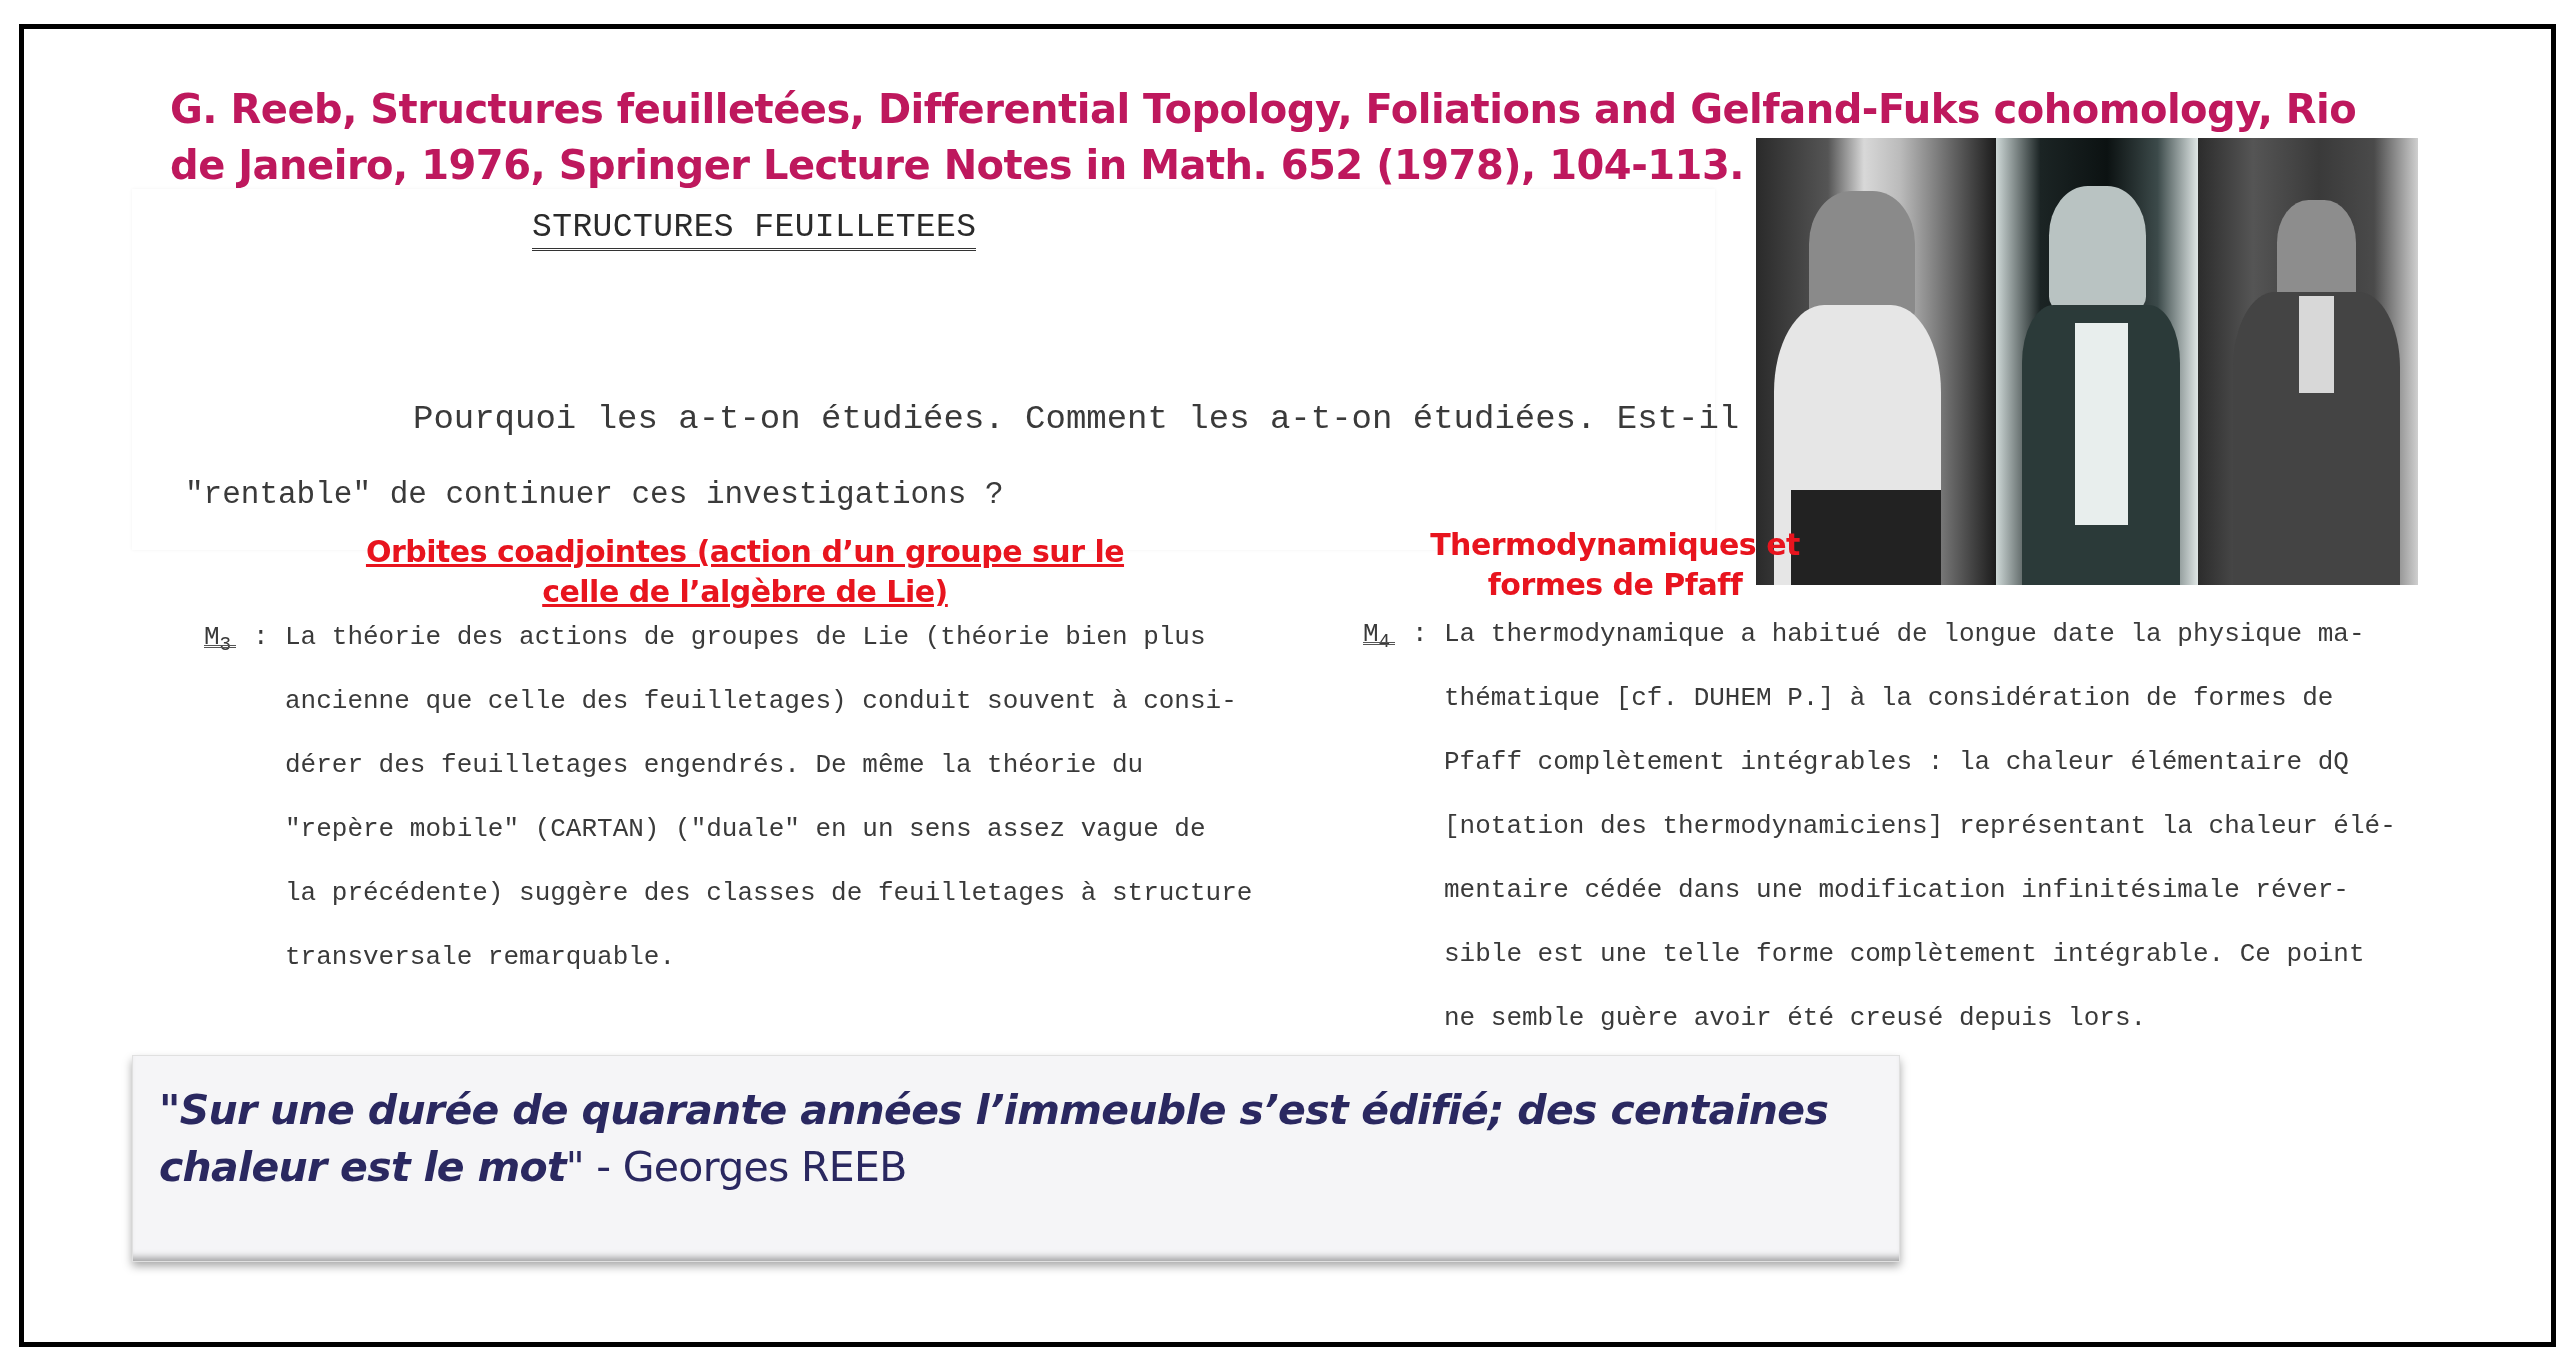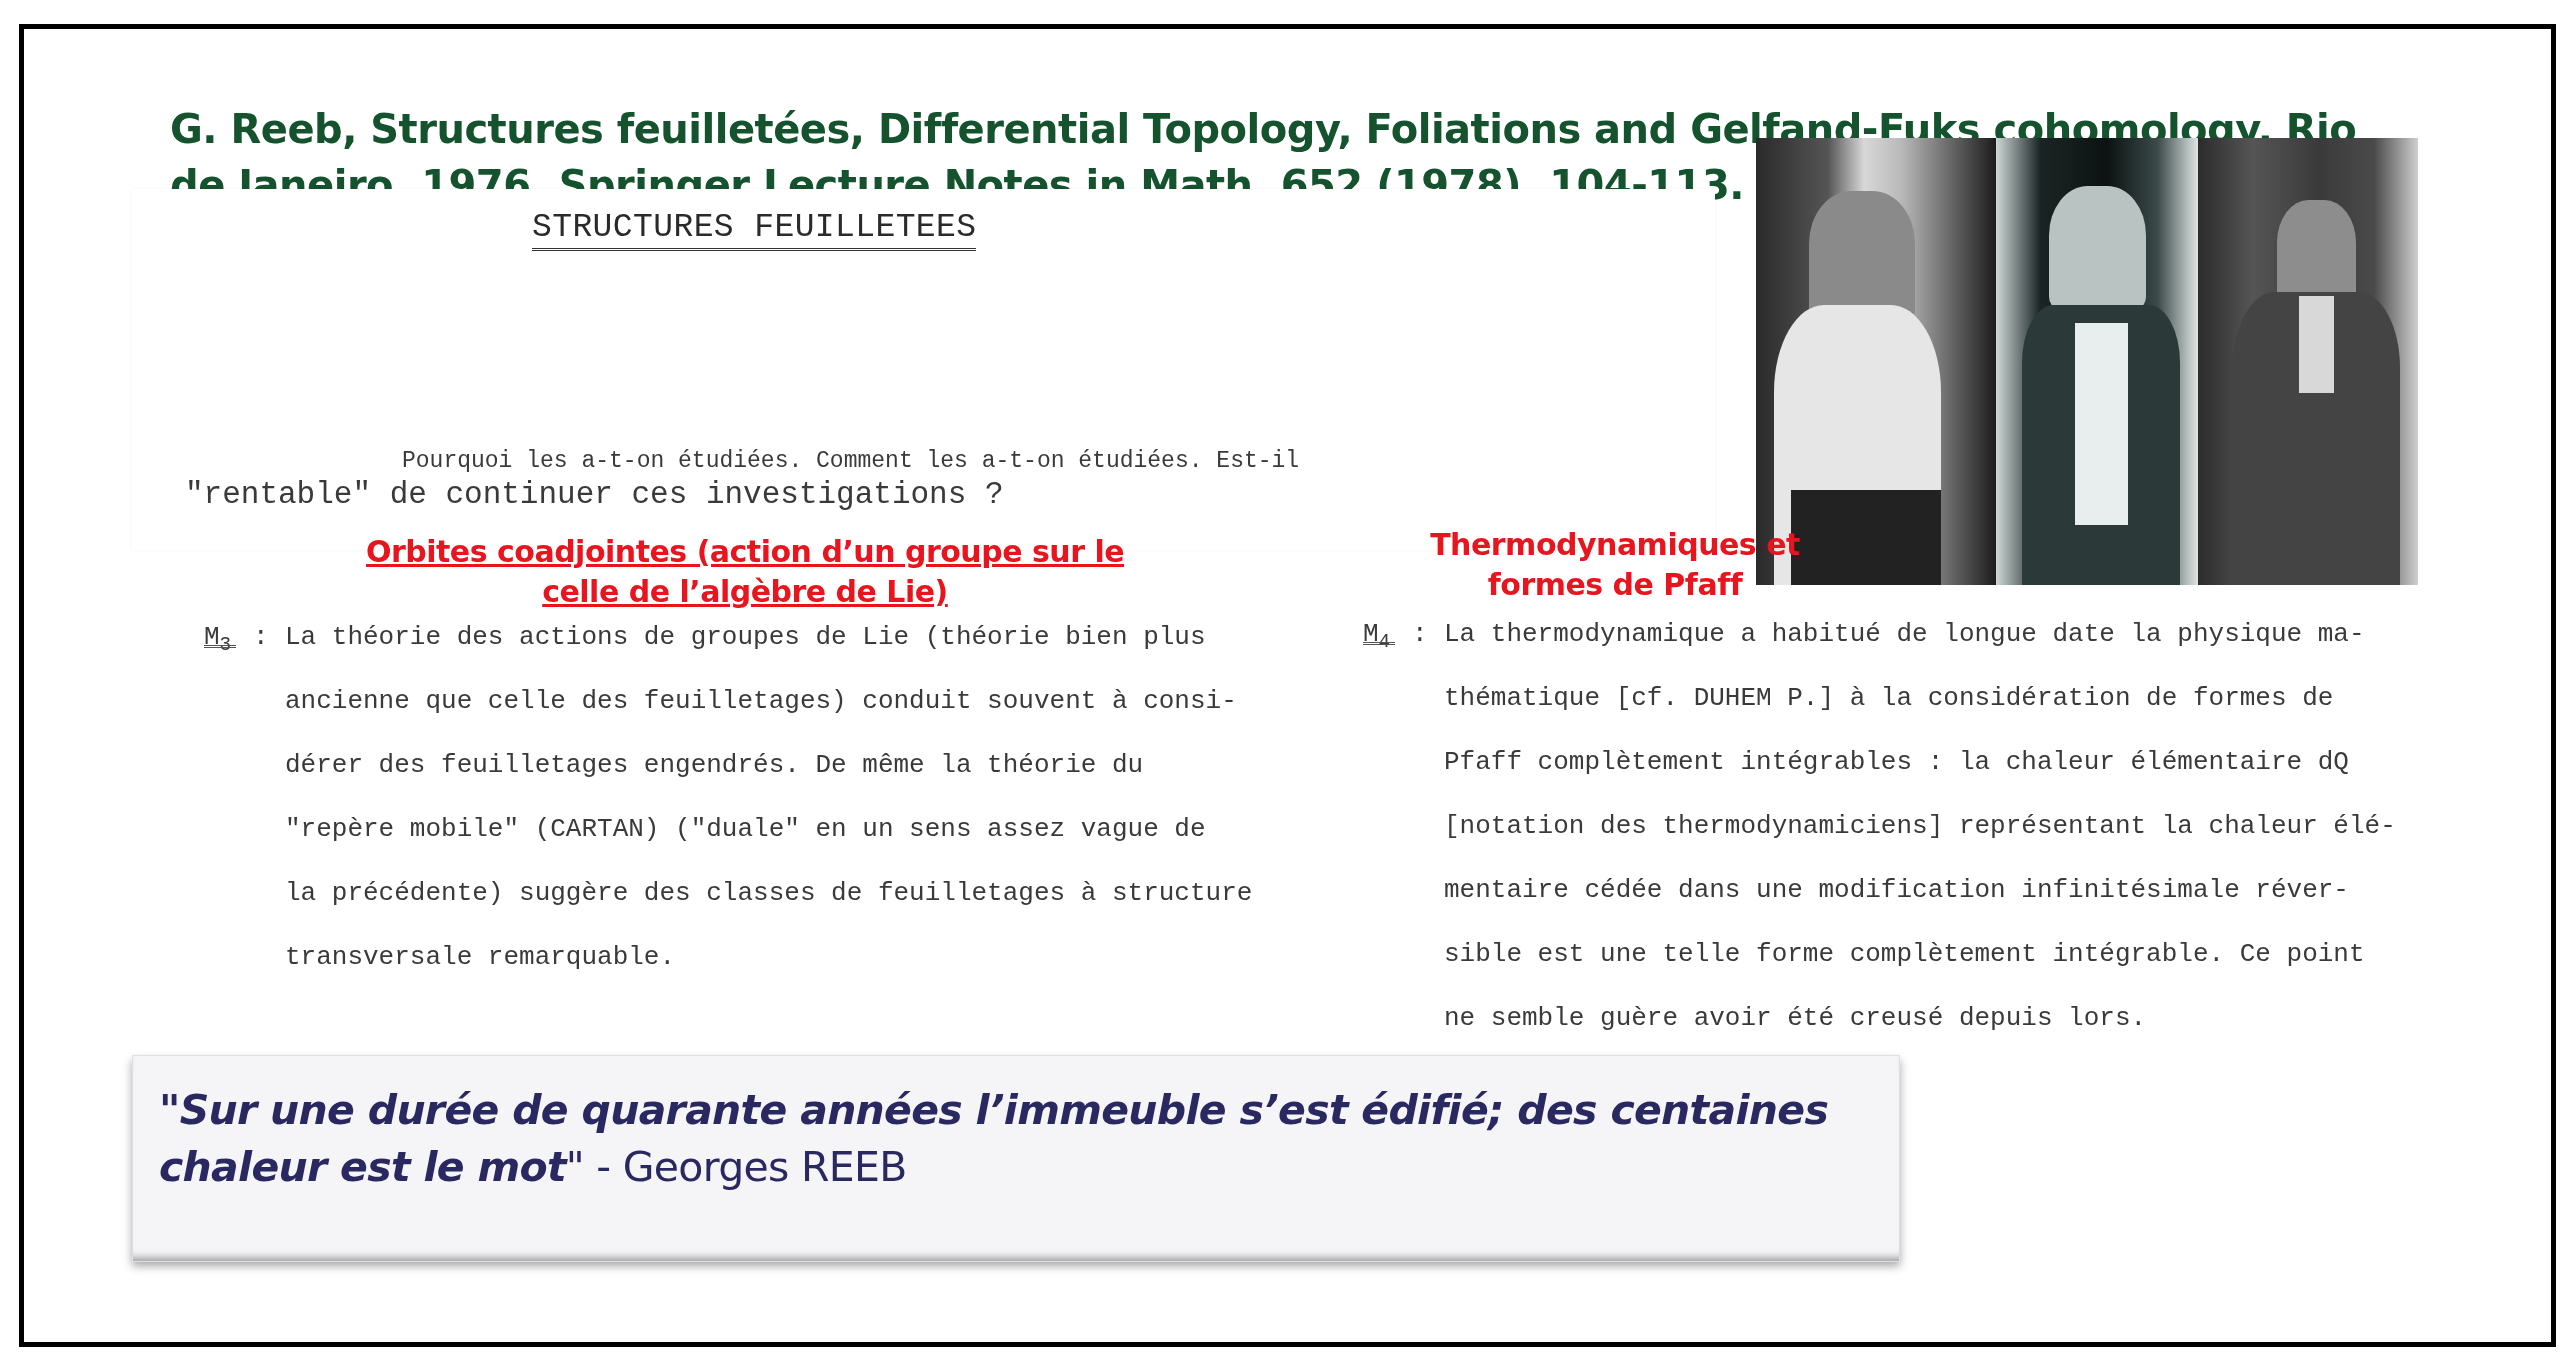--- a/index.html
+++ b/index.html
@@ -1,23 +1,23 @@
 <!DOCTYPE html>
 <html style="font-size:14px"><head>
 <meta charset="utf-8">
 <style>
   html, body { margin:0; padding:0; background:#ffffff; }
   body { width:2576px; height:1368px; position:relative; overflow:hidden; font-family:"DejaVu Sans", sans-serif; }
   .frame { position:absolute; left:19.3px; top:24px; width:2527px; height:1313px; border:5.3px solid #000; background:#fff; box-sizing:content-box; }
   .abs { position:absolute; }
-  .ref-title { left:170px; top:81px; width:2251px; color:#14532d; font-family:"DejaVu Sans", sans-serif; font-weight:bold; font-size:40px; line-height:56px; letter-spacing:-0.5px; white-space:nowrap;margin-top:20px; }
+  .ref-title { left:170px; top:81px; width:2251px; color:#be185d; font-family:"DejaVu Sans", sans-serif; font-weight:bold; font-size:40px; line-height:56px; letter-spacing:-0.5px; white-space:nowrap; }
   .scan { font-family:"Liberation Mono", "DejaVu Sans Mono", monospace; color:#3a3a3a; white-space:nowrap; }
   .scan-panel { background:#ffffff; box-shadow:0 0 3.5px rgba(0,0,0,0.05); }
   .doc-heading { left:532px; top:209px; font-size:33px; letter-spacing:0.4px; color:#2a2a2a; border-bottom:3.5px double #333; padding-bottom:1.8px; }
-  .intro1 { left:402px; top:400px; font-size:23px;margin-top:48px; }
+  .intro1 { left:413px; top:400px; font-size:34px; }
   .intro2 { left:185px; top:477px; font-size:31px; }
   .red-label { color:#e8141e; font-weight:bold; font-size:30px; line-height:40px; text-align:center; letter-spacing:-0.5px; white-space:nowrap; }
   .label-left { left:349px; top:532px; width:792px;text-decoration:underline; }
   .label-right { left:1417px; top:525px; width:396px; }
   .para { font-size:26px; line-height:64px; }
   .para .tag { position:absolute; left:0; top:0; font-size:26px; }
   .para .tag sub { font-size:19.3px; }
   .para .tag .ul { position:absolute; left:0; top:40px; width:32px; border-bottom:3.5px double #555; }
   .para .colon { position:absolute; left:49px; top:0; }
   .para .lines { position:absolute; left:81px; top:0; }

